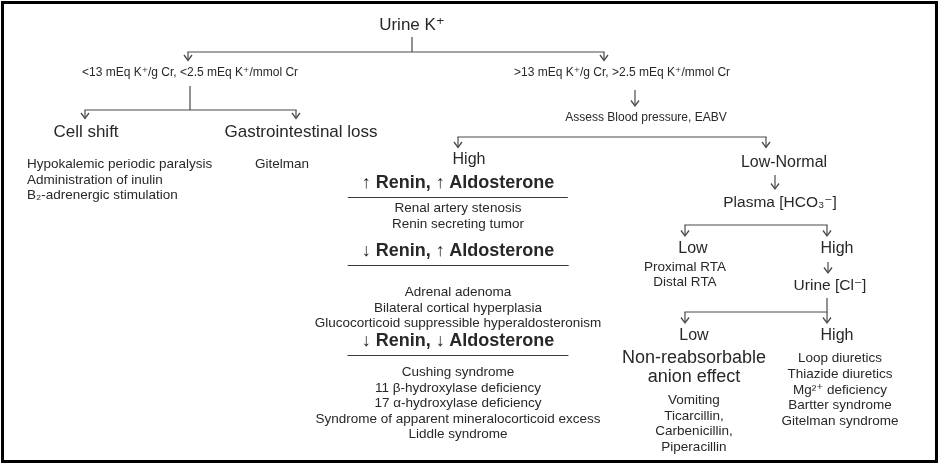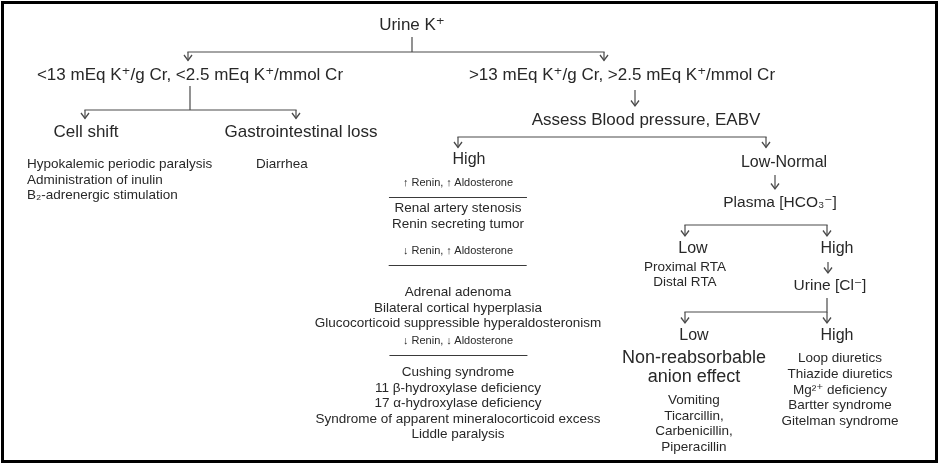--- a/index.html
+++ b/index.html
@@ -8,28 +8,28 @@
     font-family:"Liberation Sans","DejaVu Sans",sans-serif;color:#282828;
     overflow:hidden;
   }
   .frame{position:absolute;left:1px;top:1px;right:2px;bottom:3px;border:3px solid #000;pointer-events:none;}
   svg.wires{position:absolute;left:0;top:0;width:940px;height:470px;}
   .ln{stroke:#4a4a4a;stroke-width:1.2;fill:none;}
   .node{position:absolute;white-space:nowrap;line-height:1.18;}
   .c{transform:translateX(-50%);text-align:center;}
   .t17{font-size:17px;}
   .t16{font-size:16px;padding-left:18px;}
-  .t15{font-size:17px;}
+  .t15{font-size:12px;}
   .t155{font-size:15.5px;}
   .list{font-size:13.5px;line-height:15.5px;}
   .list.tight{line-height:15px;}
   .list.rt{line-height:15.8px;}
   .left{text-align:left;}
   .group{position:absolute;transform:translateX(-50%);text-align:center;}
-  .rule{display:inline-block;font-size:11px;line-height:21px;padding:0 14px 4px;border-bottom:1.4px solid #3a3a3a;white-space:nowrap;}
+  .rule{display:inline-block;font-size:18px;line-height:21px;padding:0 14px 4px;border-bottom:1.4px solid #3a3a3a;white-space:nowrap;font-weight:bold;}
   .group .list{margin-top:2px;white-space:nowrap;}
   .group.g2 .list{margin-top:18px;}
   .group.g3 .list{margin-top:8px;}
   .wrapTitle{white-space:normal;width:164px;font-size:18px;line-height:19px;}
 </style>
 </head>
 <body>
 
 <div class="stage">
   <div class="frame"></div>
@@ -66,21 +66,21 @@
   <div class="node c t15" style="left:622px;top:65px">&gt;13 mEq K⁺/g Cr, &gt;2.5 mEq K⁺/mmol Cr</div>
 
   <div class="node c t17" style="left:86px;top:122px">Cell shift</div>
   <div class="node list left" style="left:27px;top:156px">
     <div>Hypokalemic periodic paralysis</div>
     <div>Administration of inulin</div>
     <div>B₂-adrenergic stimulation</div>
   </div>
   <div class="node c t17" style="left:301px;top:122px">Gastrointestinal loss</div>
   <div class="node c list" style="left:282px;top:156px">
-    <div>Diarrhea</div>
+    <div>Gitelman</div>
   </div>
 
   <div class="node c t15" style="left:646px;top:110px">Assess Blood pressure, EABV</div>
   <div class="node c t16" style="left:460px;top:150px">High</div>
 
   <div class="group g1" style="left:458px;top:172px">
     <div class="rule">↑ Renin, ↑ Aldosterone</div>
     <div class="list">
       <div>Renal artery stenosis</div>
       <div>Renin secreting tumor</div>
@@ -96,21 +96,21 @@
     </div>
   </div>
 
   <div class="group g3" style="left:458px;top:330px">
     <div class="rule">↓ Renin, ↓ Aldosterone</div>
     <div class="list">
       <div>Cushing syndrome</div>
       <div>11 β-hydroxylase deficiency</div>
       <div>17 α-hydroxylase deficiency</div>
       <div>Syndrome of apparent mineralocorticoid excess</div>
-      <div>Liddle paralysis</div>
+      <div>Liddle syndrome</div>
     </div>
   </div>
 
   <div class="node c t16" style="left:775px;top:153px">Low-Normal</div>
   <div class="node c t155" style="left:780px;top:193px">Plasma [HCO₃⁻]</div>
 
   <div class="node c t16" style="left:684px;top:239px">Low</div>
   <div class="node c list tight" style="left:685px;top:259px">
     <div>Proximal RTA</div>
     <div>Distal RTA</div>

